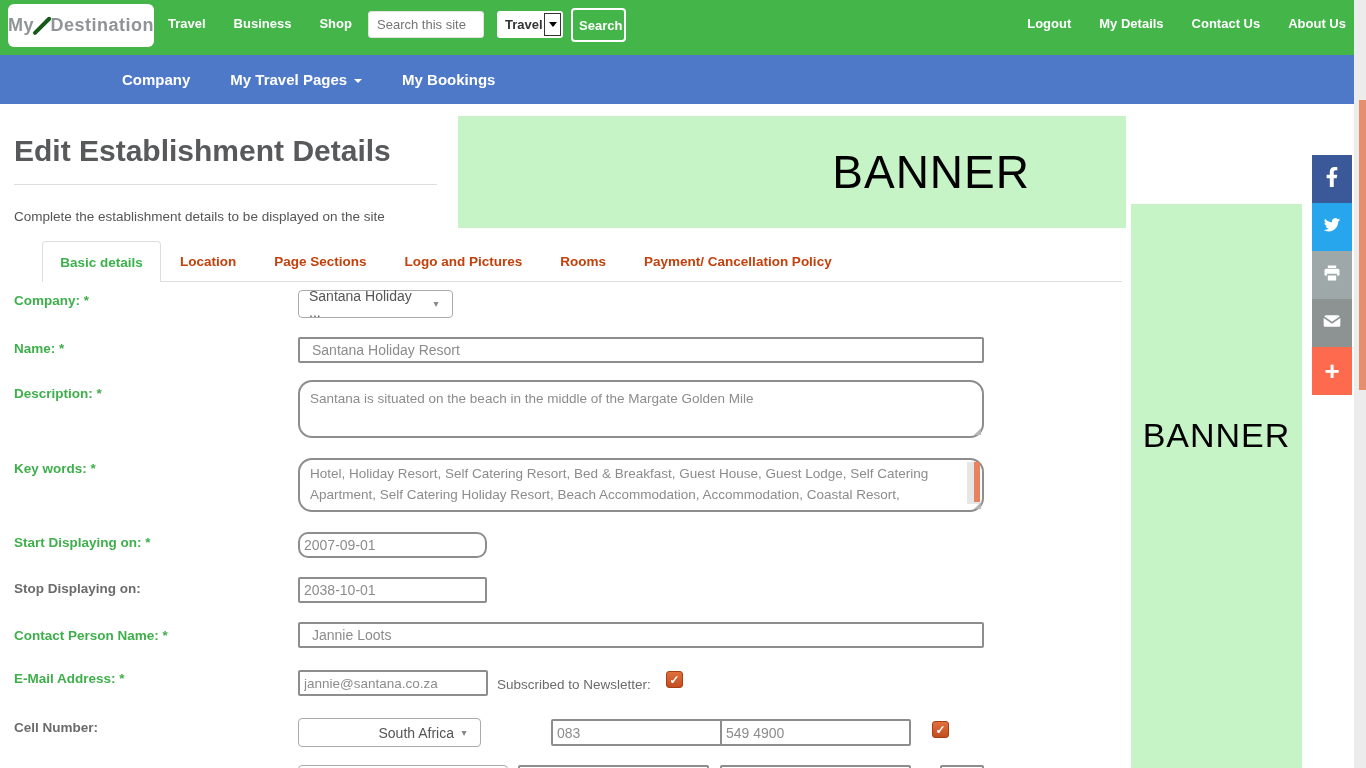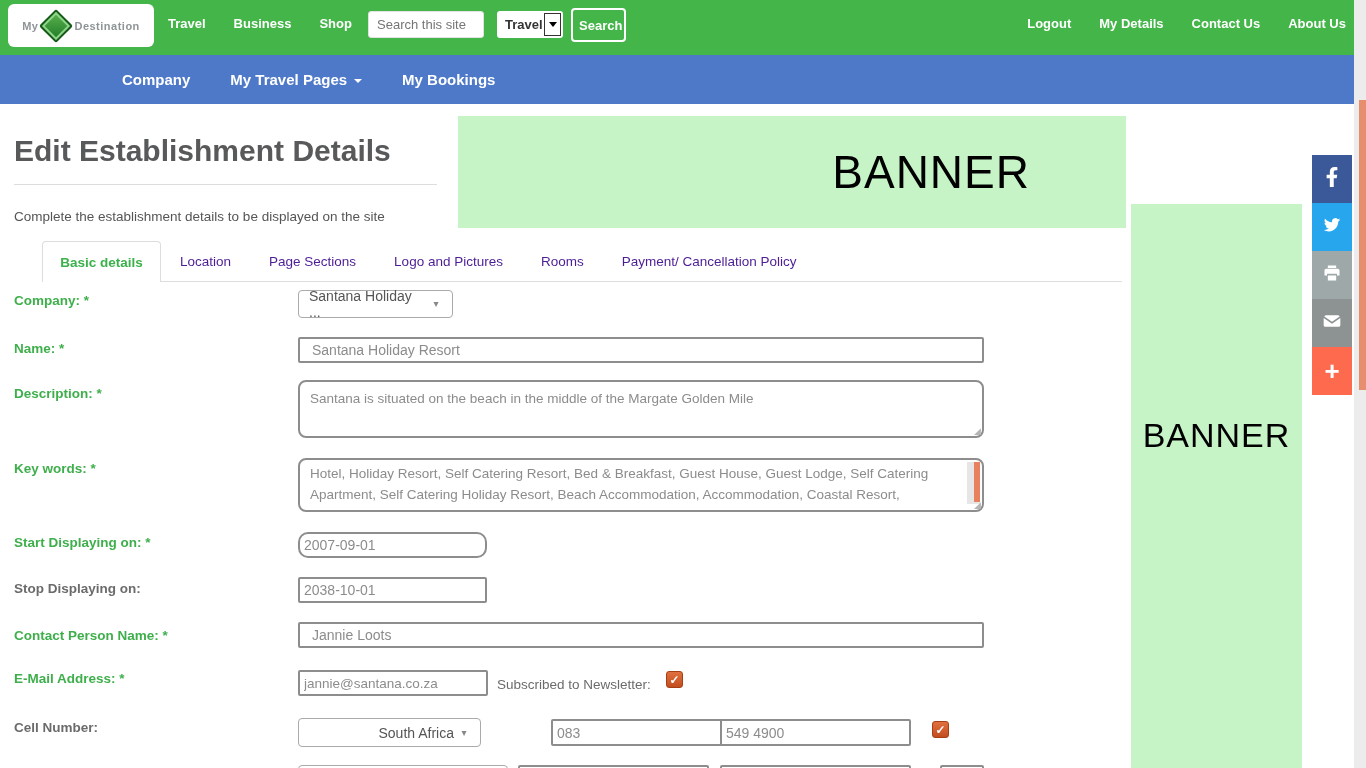--- a/index.html
+++ b/index.html
@@ -3,21 +3,21 @@
 <meta charset="utf-8">
 <style>
   html,body{margin:0;padding:0;}
   .screen{position:relative;width:1366px;height:768px;overflow:hidden;background:#fff;
           font-family:"Liberation Sans",sans-serif;}
 
   
   .nav-green{position:absolute;left:0;top:0;width:1366px;height:55px;background:#44b549;}
   .logo-box{position:absolute;left:8px;top:4px;width:146px;height:43px;background:#fff;
             border-radius:6px;display:flex;align-items:center;justify-content:center;}
-  .logo-txt{color:#8f9496;font-weight:bold;font-size:11px;letter-spacing:.5px;}
+  .logo-txt{color:#8f9496;font-weight:bold;font-size:18px;letter-spacing:.5px;}
   .logo-diamond{display:inline-block;width:20px;height:20px;margin:0 6px;
                 background:linear-gradient(135deg,#5cb34f,#1f7a26);
                 border:2px solid #155a18;border-radius:2px;transform:rotate(45deg);
                 box-shadow:inset 0 0 0 2px #8ed689;}
   .nav-links{position:absolute;left:168px;top:0;height:46px;display:flex;gap:28px;align-items:center;}
   .nav-link{color:#fff;font-weight:bold;font-size:13px;cursor:pointer;}
   .search-input{position:absolute;left:368px;top:11px;width:116px;height:27px;border:1px solid #e2e2e2;
                 border-radius:3px;box-sizing:border-box;padding:0 8px;font-size:13px;color:#666;
                 font-family:inherit;outline:none;}
   .cat-select{position:absolute;left:497px;top:11px;width:66px;height:27px;background:#fff;border-radius:3px;
@@ -52,32 +52,32 @@
                text-align:center;box-sizing:border-box;padding-top:212px;}
   .banner-side span{font-size:34px;color:#000;letter-spacing:1px;}
 
   
   .tabs-rule{position:absolute;left:42px;top:281px;width:1080px;height:1px;background:#ddd;}
   .tab-active{position:absolute;left:42px;top:241px;width:119px;height:41px;background:#fff;
               border:1px solid #ddd;border-bottom:none;border-radius:4px 4px 0 0;box-sizing:border-box;
               display:flex;align-items:center;justify-content:center;z-index:2;
               color:#3cb14b;font-weight:bold;font-size:13.5px;cursor:pointer;}
   .tab-row{position:absolute;left:161px;top:241px;height:40px;display:flex;align-items:center;}
-  .tab{padding:0 19px;color:#4c1d95;font-weight:normal;font-size:13.5px;cursor:pointer;}
+  .tab{padding:0 19px;color:#c2410c;font-weight:bold;font-size:13.5px;cursor:pointer;}
 
   
   .flabel{position:absolute;left:14px;font-weight:bold;font-size:13.5px;color:#3faf4c;}
   .flabel.optional{color:#6b6b6b;}
   .tinput{position:absolute;border:2px solid #8d8d8d;border-radius:2px;background:#fff;color:#8c8c8c;
           font-size:14px;font-family:inherit;box-sizing:border-box;padding:0 8px;outline:none;}
   .sel2{position:absolute;background:#fff;border:1px solid #aaa;border-radius:4px;box-sizing:border-box;
         display:flex;align-items:center;padding:0 26px 0 10px;color:#555;font-size:14px;cursor:pointer;justify-content:flex-end;}
   .sel2::after{content:"▼";position:absolute;right:9px;top:50%;transform:translateY(-52%) scale(.62);
                color:#888;}
-  .ta-wrap{position:absolute;background:#fff;border:2px solid #8d8d8d;border-radius:8px;box-sizing:border-box;}
+  .ta-wrap{position:absolute;background:#fff;border:2px solid #8d8d8d;border-radius:14px;box-sizing:border-box;}
   .ta-wrap textarea{width:100%;height:100%;border:none;resize:none;outline:none;overflow:hidden;
                     box-sizing:border-box;font-family:inherit;font-size:13.5px;color:#8c8c8c;
                     line-height:21px;padding:6px 10px;background:transparent;}
   .ta-corner{position:absolute;right:1px;bottom:0px;font-size:9px;color:#b5b5b5;pointer-events:none;}
   .kw-track{position:absolute;right:2px;top:2px;width:13px;height:42px;background:#e6e6e6;}
   .kw-thumb{position:absolute;right:0;top:0;width:6px;height:40px;background:#e8825e;}
   .ocheck{position:absolute;width:17px;height:17px;border-radius:3px;border:1px solid #a63f14;
           background:linear-gradient(#e0703f,#c24e1f);color:#fff;font-weight:bold;font-size:12px;
           display:flex;align-items:center;justify-content:center;box-sizing:border-box;cursor:pointer;}
 

